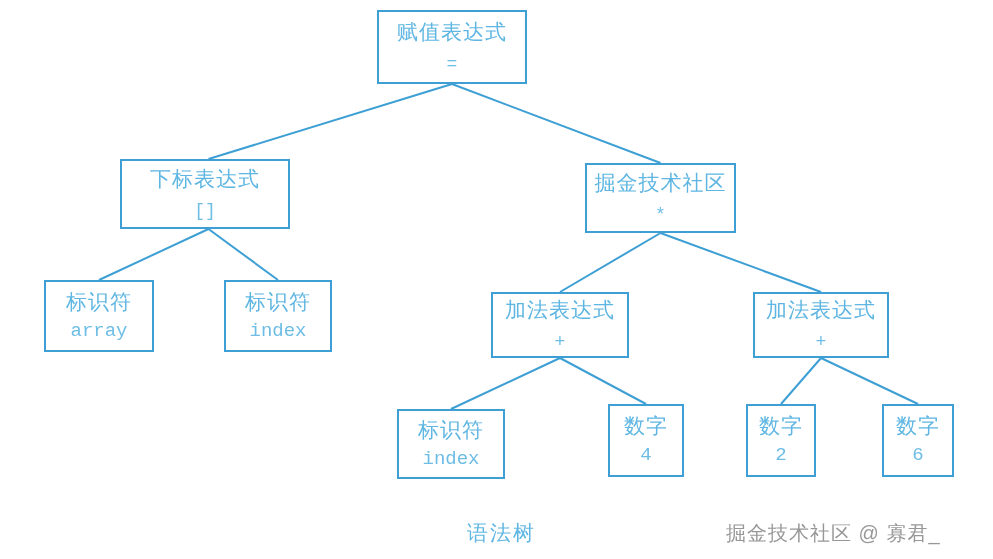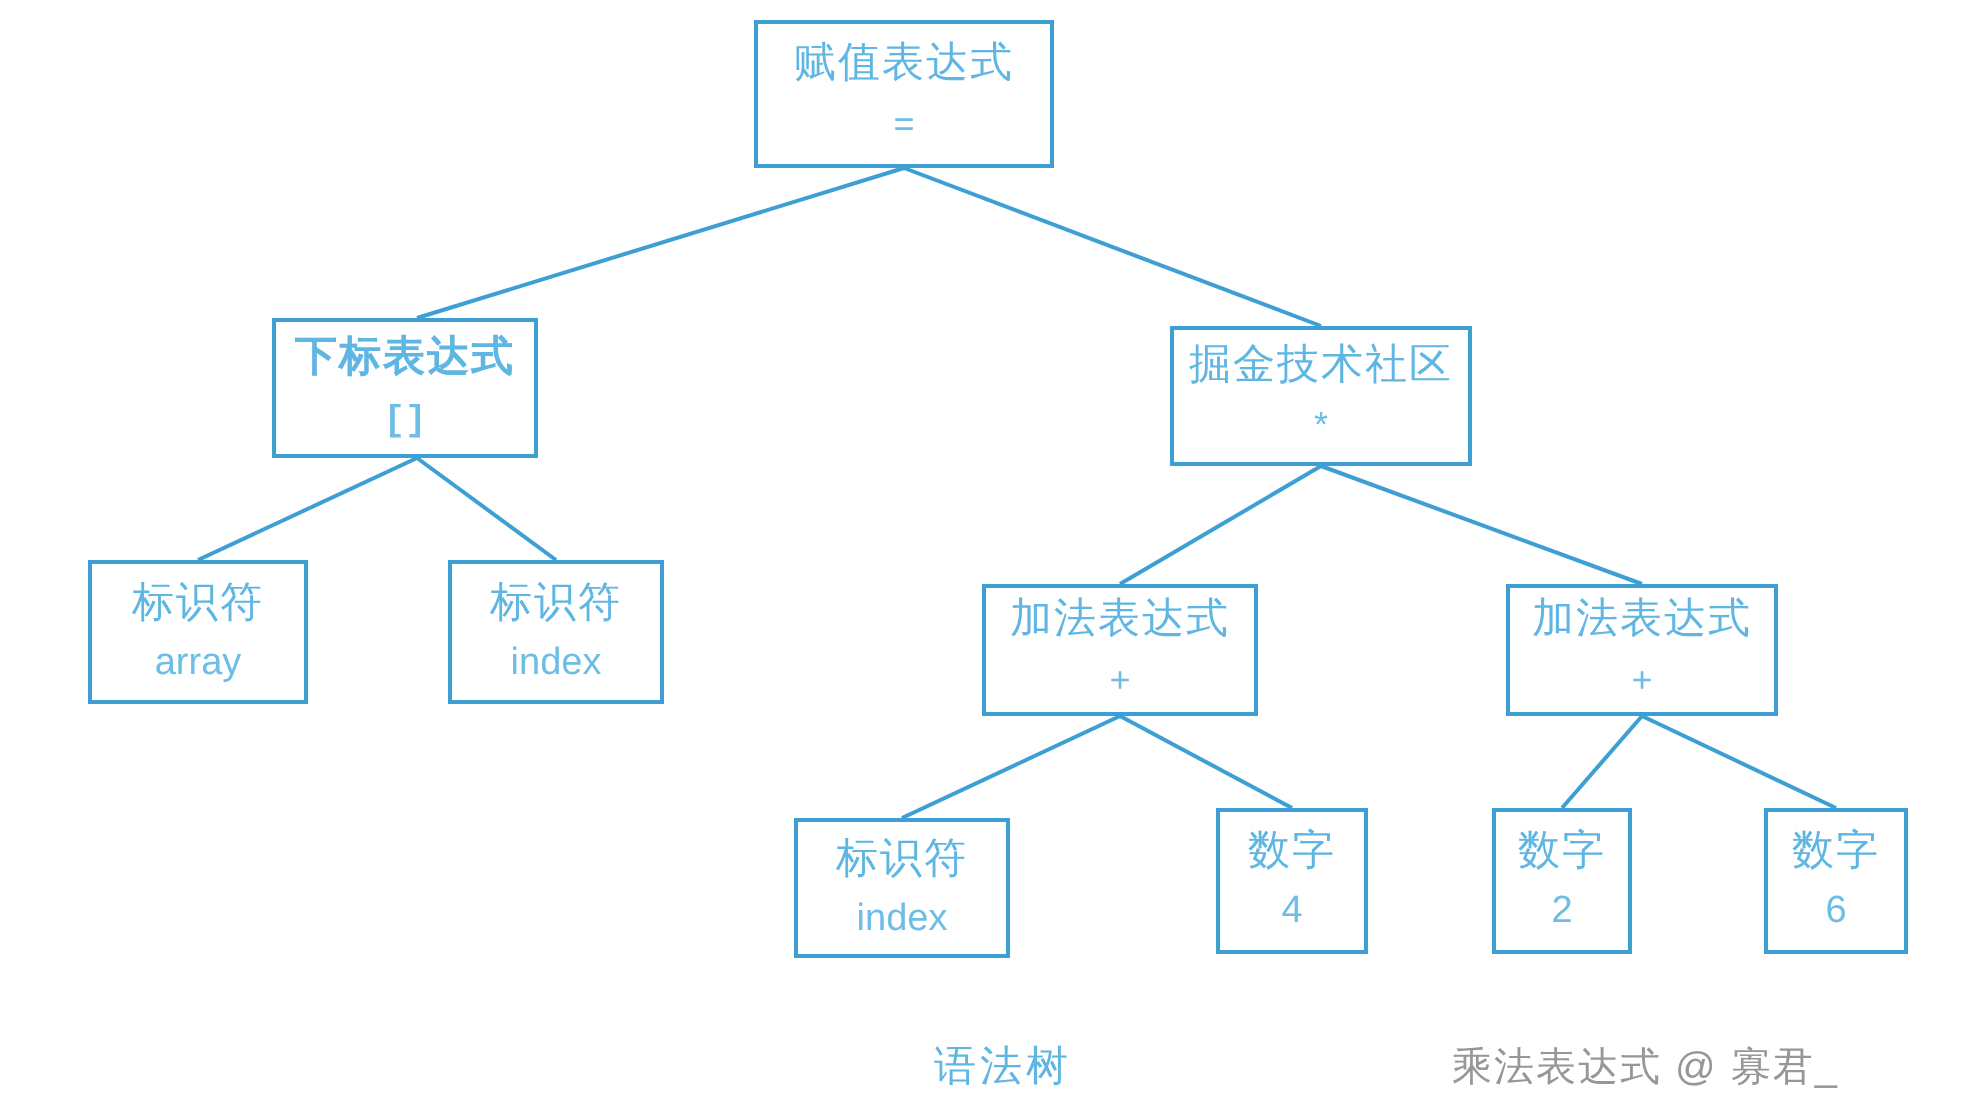--- a/index.html
+++ b/index.html
@@ -38,21 +38,21 @@
     text-align: center;
   }
   .node .cn {
     font-family: "Liberation Sans", sans-serif;
     font-size: 21px;
     letter-spacing: 1px;
     color: #5fb6e2;
     white-space: nowrap;
   }
   .node .mono {
-    font-family: Liberation Sans, sans-serif;
+    font-family: Liberation Mono, monospace;
     font-size: 19px;
     color: #6dbde5;
     margin-top: 5px;
     white-space: nowrap;
   }
   .node .op {
     font-family: "Liberation Mono", monospace;
     font-size: 18px;
     color: #6dbde5;
     margin-top: 8px;
@@ -90,21 +90,21 @@
       <line x1="560" y1="358" x2="646" y2="404" stroke="#3d9fd4" stroke-width="2"></line>
       <line x1="821" y1="358" x2="781" y2="404" stroke="#3d9fd4" stroke-width="2"></line>
       <line x1="821" y1="358" x2="918" y2="404" stroke="#3d9fd4" stroke-width="2"></line>
     </svg>
 
   <div id="nodes-layer">
       <div class="node" style="left: 377px; top: 10px; width: 150px; height: 74px; border-color: rgb(61, 159, 212);">
         <div class="cn">赋值表达式</div>
         <div class="op">=</div>
       </div>
-      <div class="node" style="left: 136px; top: 159px; width: 133px; height: 70px; border-color: rgb(61, 159, 212); font-weight: bold;">
+      <div class="node" style="left: 120px; top: 159px; width: 170px; height: 70px; border-color: rgb(61, 159, 212);">
         <div class="cn">下标表达式</div>
         <div class="op">[]</div>
       </div>
       <div class="node" style="left: 585px; top: 163px; width: 151px; height: 70px; border-color: rgb(61, 159, 212);">
         <div class="cn">掘金技术社区</div>
         <div class="op">*</div>
       </div>
       <div class="node" style="left: 44px; top: 280px; width: 110px; height: 72px; border-color: rgb(61, 159, 212);">
         <div class="cn">标识符</div>
         <div class="mono">array</div>
@@ -134,15 +134,15 @@
         <div class="mono">2</div>
       </div>
       <div class="node" style="left: 882px; top: 404px; width: 72px; height: 73px; border-color: rgb(61, 159, 212);">
         <div class="cn">数字</div>
         <div class="mono">6</div>
       </div>
     </div>
 
   <div class="caption" style="left:467px; top:519px;">语法树</div>
 
-  <div class="watermark" style="left:726px; top:520px;">乘法表达式 @ 寡君_</div>
+  <div class="watermark" style="left:726px; top:520px;">掘金技术社区 @ 寡君_</div>
 
 </div>
 
 </body></html>

